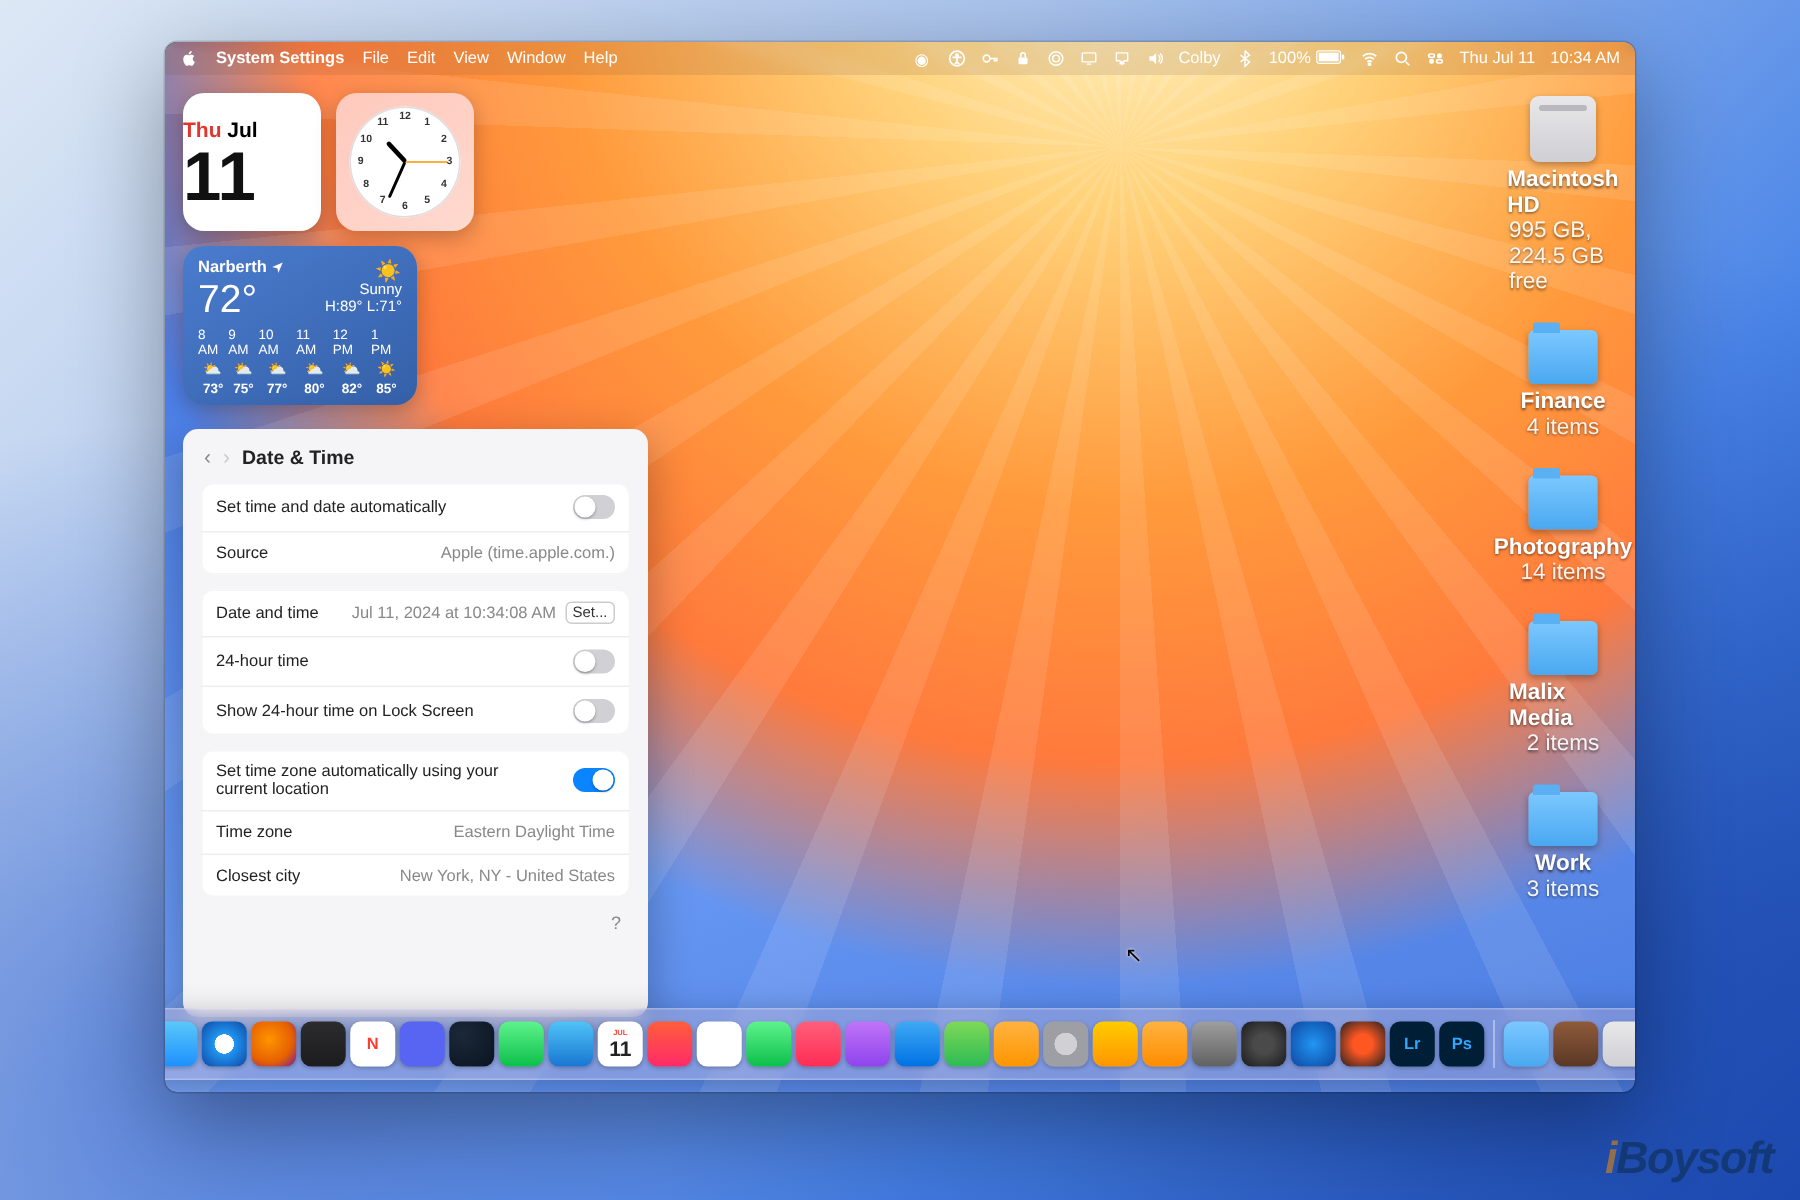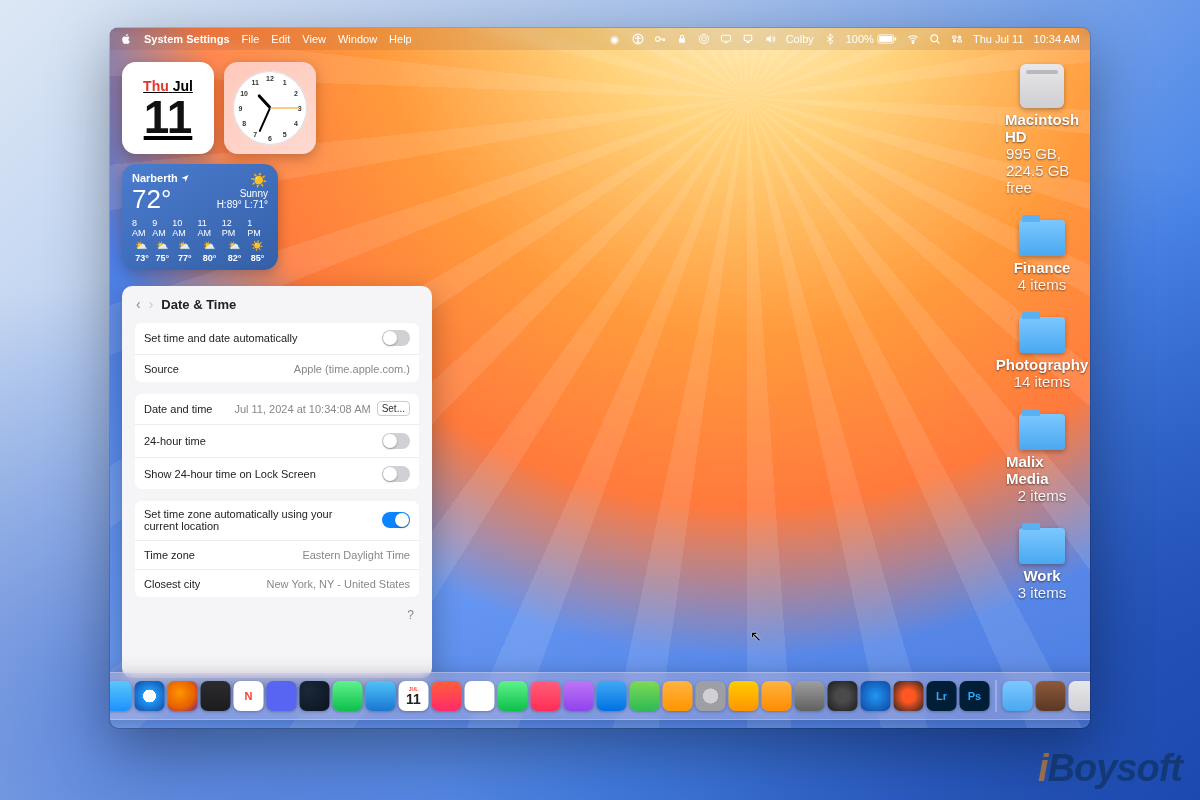--- a/index.html
+++ b/index.html
@@ -34,21 +34,21 @@
   .menubar-left, .menubar-right { display: flex; align-items: center; gap: 12px; }
   .menubar-right { gap: 10px; }
   .menubar .icon { display:inline-flex; width:12px; height:12px; }
   .menubar .icon svg { width:100%; height:100%; }
   .menubar-item { cursor: default; }
   .bold { font-weight: 600; }
   
   .widgets { position: absolute; left: 12px; top: 34px; display: flex; flex-direction: column; gap: 10px; }
   .widget-row { display: flex; gap: 10px; }
   .widget { width: 92px; height: 92px; border-radius: 14px; box-shadow: 0 4px 14px rgba(0,0,0,0.25); }
-  .cal-widget { background:#fff; display:flex; flex-direction:column; align-items:center; justify-content:center;text-decoration:underline; }
+  .cal-widget { background:#fff; display:flex; flex-direction:column; align-items:flex-start; justify-content:center; }
   .cal-top { font-size: 14px; font-weight:700; margin-top:2px; }
   .cal-top .red { color:#e2352c; }
   .cal-day { font-size: 46px; font-weight:700; line-height:1; color:#111; }
   .clock-widget { background: linear-gradient(145deg,#ffc9bd,#ffd9cf); display:flex; align-items:center; justify-content:center; }
   .clock-face { width:74px; height:74px; border-radius:50%; background:#fff; position:relative; box-shadow: inset 0 0 0 1px #ddd; }
   .clock-face .num { position:absolute; font-size:7px; font-weight:600; color:#333; transform:translate(-50%,-50%); }
   .hand { position:absolute; left:50%; top:50%; background:#000; transform-origin: 50% 100%; border-radius:2px; }
   .hand.h { width:3px; height:18px; margin-left:-1.5px; margin-top:-18px; transform: rotate(317deg); }
   .hand.m { width:2px; height:26px; margin-left:-1px; margin-top:-26px; transform: rotate(204deg); }
   .hand.s { width:1px; height:28px; margin-left:-0.5px; margin-top:-28px; background:#ff9500; transform: rotate(90deg); }
@@ -99,21 +99,21 @@
   .dock {
     position:absolute; bottom:8px; left:50%; transform:translateX(-50%);
     height:48px; padding:4px 8px; border-radius:14px;
     background: rgba(200,180,200,0.35); backdrop-filter: blur(6px);
     display:flex; align-items:center; gap:3px;
     box-shadow: 0 4px 20px rgba(0,0,0,0.25), inset 0 0 0 1px rgba(255,255,255,0.25);
   }
   .dock-icon { width:30px; height:30px; border-radius:7px; flex:none; box-shadow: 0 1px 3px rgba(0,0,0,0.25); }
   .dock-sep { width:1px; height:32px; background:rgba(255,255,255,0.5); margin:0 3px; }
   .watermark {
-    position:absolute; right:18px; bottom:10px; font-size:38px; font-weight:800; font-style:italic;
+    position:absolute; right:18px; bottom:10px; font-size:30px; font-weight:800; font-style:italic;
     color:#0b2a4a; opacity:0.55; letter-spacing:-1px;margin-top:27px;
   }
   .watermark .dot{ color:#f28c00; }
   .cursor { position:absolute; left:640px; top:600px; font-size:14px; color:#000; text-shadow:0 0 2px #fff; }
 </style>
 </head>
 <body>
 
 <div class="outer-bg"></div>
 

